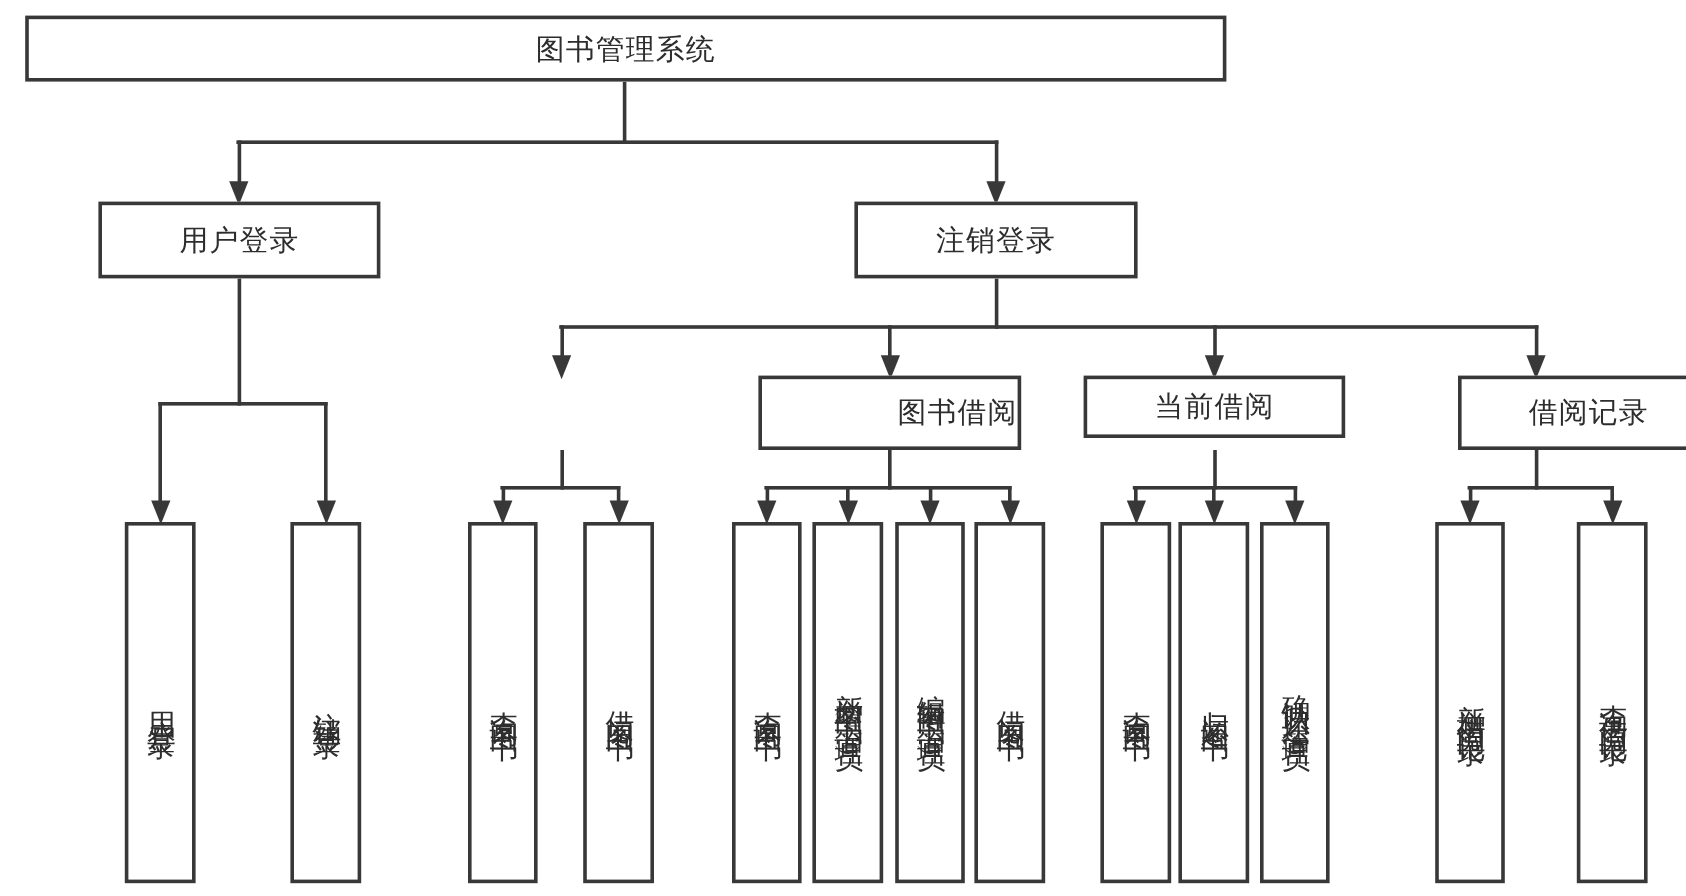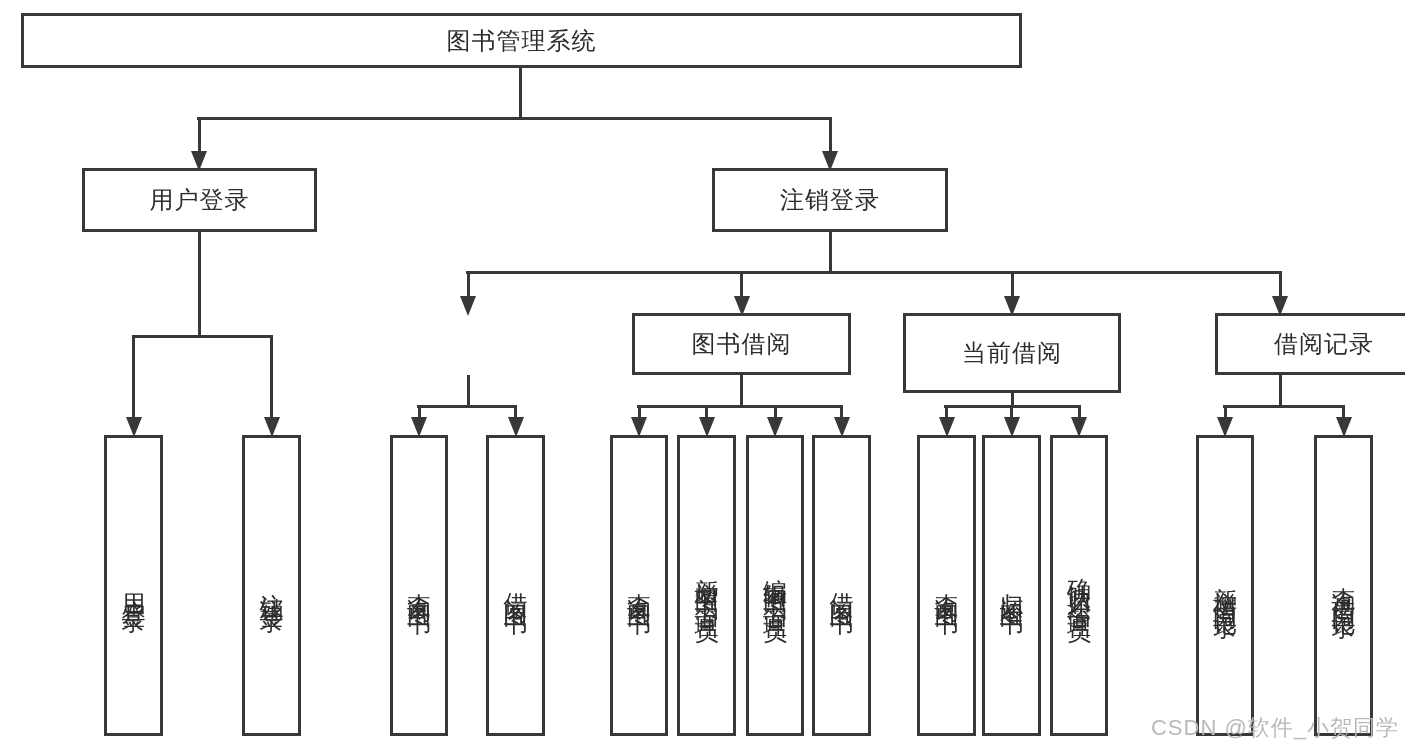--- a/index.html
+++ b/index.html
@@ -119,24 +119,24 @@
     <span>图书管理系统</span>
   </div>
 
   <div class="node" style="left:82px;top:168px;width:235px;height:64px;">
     <span>用户登录</span>
   </div>
   <div class="node" style="left:712px;top:168px;width:236px;height:64px;">
     <span>注销登录</span>
   </div>
 
-  <div class="node" style="left:632px;top:313px;width:219px;height:62px;">
+  <div class="node" style="left:632px;top:313px;width:219px;height:62px;justify-content:flex-end;">
     <span>图书借阅</span>
   </div>
-  <div class="node" style="left:903px;top:313px;width:218px;height:80px;">
+  <div class="node" style="left:903px;top:313px;width:218px;height:52px;">
     <span>当前借阅</span>
   </div>
   <div class="node" style="left:1171px;top:313px;width:218px;height:62px;margin-left:44px;">
     <span>借阅记录</span>
   </div>
 
   <div class="node leaf" style="left:104px;top:435px;width:59px;height:301px;">
     <span>用户登录</span>
   </div>
   <div class="node leaf" style="left:242px;top:435px;width:59px;height:301px;">
@@ -173,14 +173,13 @@
     <span>确认归还（管理员）</span>
   </div>
 
   <div class="node leaf" style="left:1196px;top:435px;width:58px;height:301px;">
     <span>新增借阅记录</span>
   </div>
   <div class="node leaf" style="left:1314px;top:435px;width:59px;height:301px;">
     <span>查询借阅记录</span>
   </div>
 
-  <div id="watermark">CSDN @软件_小贺同学</div>
 </div>
 
 </body></html>

